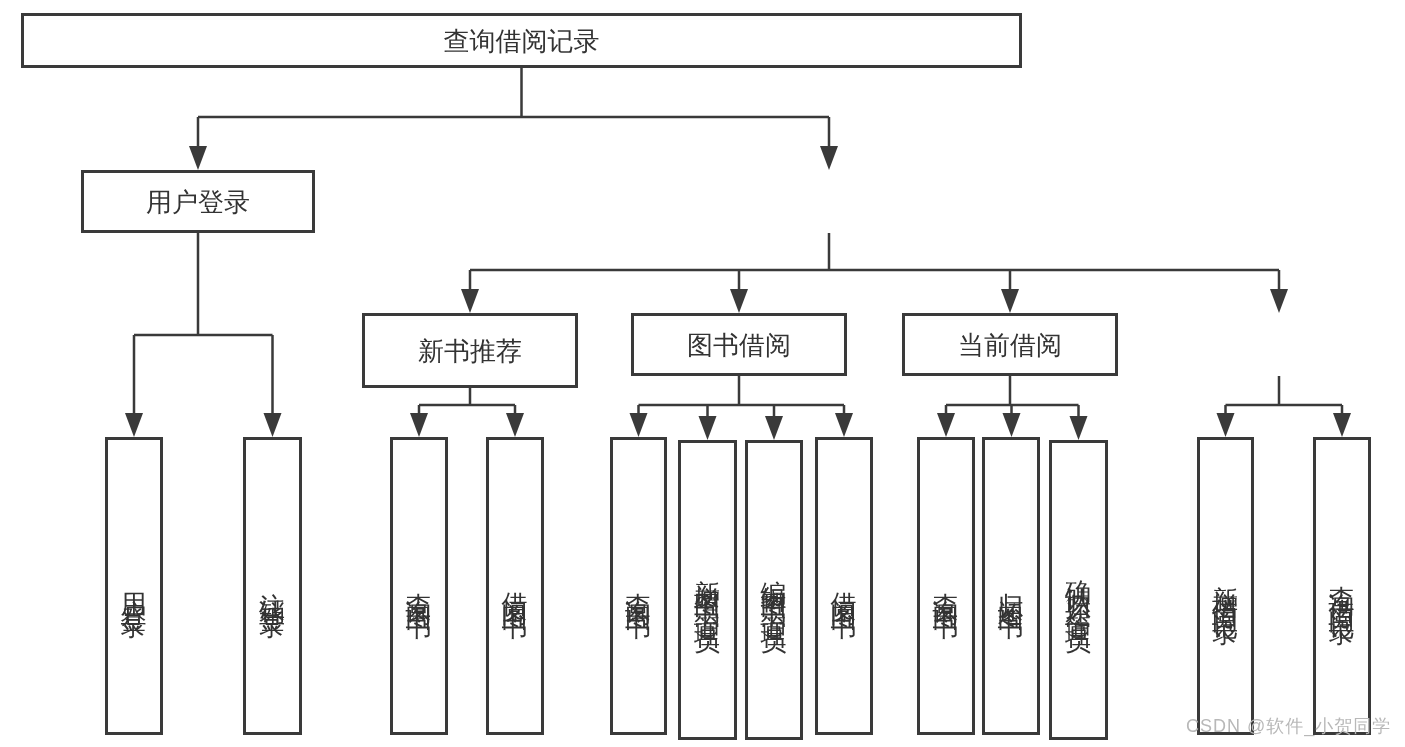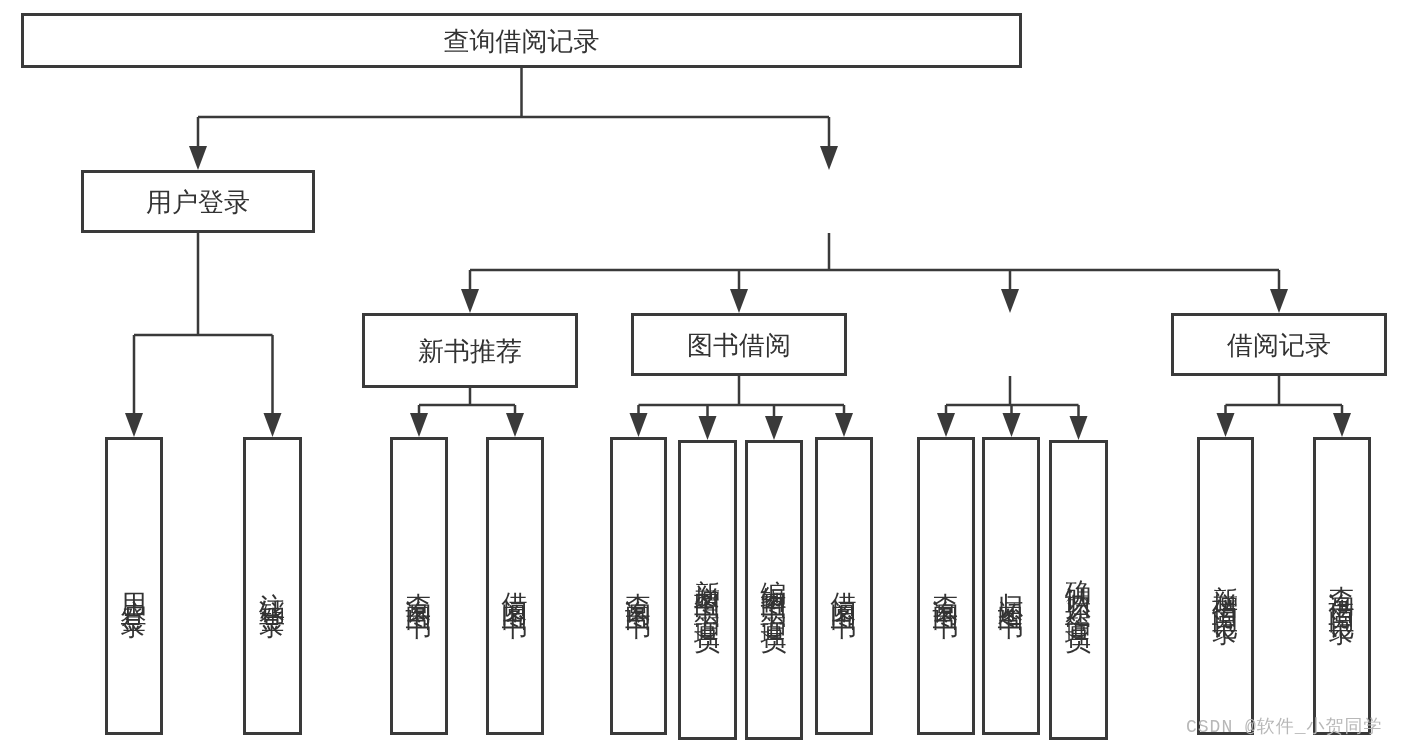--- a/index.html
+++ b/index.html
@@ -39,21 +39,20 @@
   }
   #watermark {
     position: absolute;
     left: 1186px;
     top: 714px;
     font-size: 18px;
     letter-spacing: 1px;
     color: #b8b8b8;
     z-index: 10;
     white-space: nowrap;
-    font-family: Liberation Mono, monospace;
   }
 </style>
 </head>
 <body>
 
 <div id="canvas">
 
   <svg id="connector-layer" viewBox="0 0 1405 747" xmlns="http://www.w3.org/2000/svg">
     <path fill="none" stroke="#3a3a3a" stroke-width="2.5" d="M521.5 68 V117 M198 117 H829 M198 117 V152 M829 117 V152
              M198 233 V335 M134 335 H272.5 M134 335 V418 M272.5 335 V418
@@ -84,21 +83,21 @@
       <polygon points="1333,413 1351,413 1342,437"></polygon>
     </g>
   </svg>
 
   <div class="box" style="left:21px; top:13px; width:1001px; height:55px">查询借阅记录</div>
 
   <div class="box" style="left:81px; top:170px; width:234px; height:63px">用户登录</div>
 
   <div class="box" style="left:362px; top:313px; width:216px; height:75px">新书推荐</div>
   <div class="box" style="left:631px; top:313px; width:216px; height:63px">图书借阅</div>
-  <div class="box" style="left:1171px; top:313px; width:216px; height:63px">借阅记录</div>
+  <div class="box" style="left:902px; top:313px; width:216px; height:63px">当前借阅</div>
 
   <div class="box label-v" style="left:105px; top:437px; width:58px; height:298px">用户登录</div>
   <div class="box label-v" style="left:243px; top:437px; width:59px; height:298px">注销登录</div>
 
   <div class="box label-v" style="left:390px; top:437px; width:58px; height:298px">查询图书</div>
   <div class="box label-v" style="left:486px; top:437px; width:58px; height:298px">借阅图书</div>
 
   <div class="box label-v" style="left:610px; top:437px; width:57px; height:298px">查询图书</div>
   <div class="box label-v" style="left:678px; top:440px; width:59px; height:300px">新增图书（管理员）</div>
   <div class="box label-v" style="left:745px; top:440px; width:58px; height:300px">编辑图书（管理员）</div>

